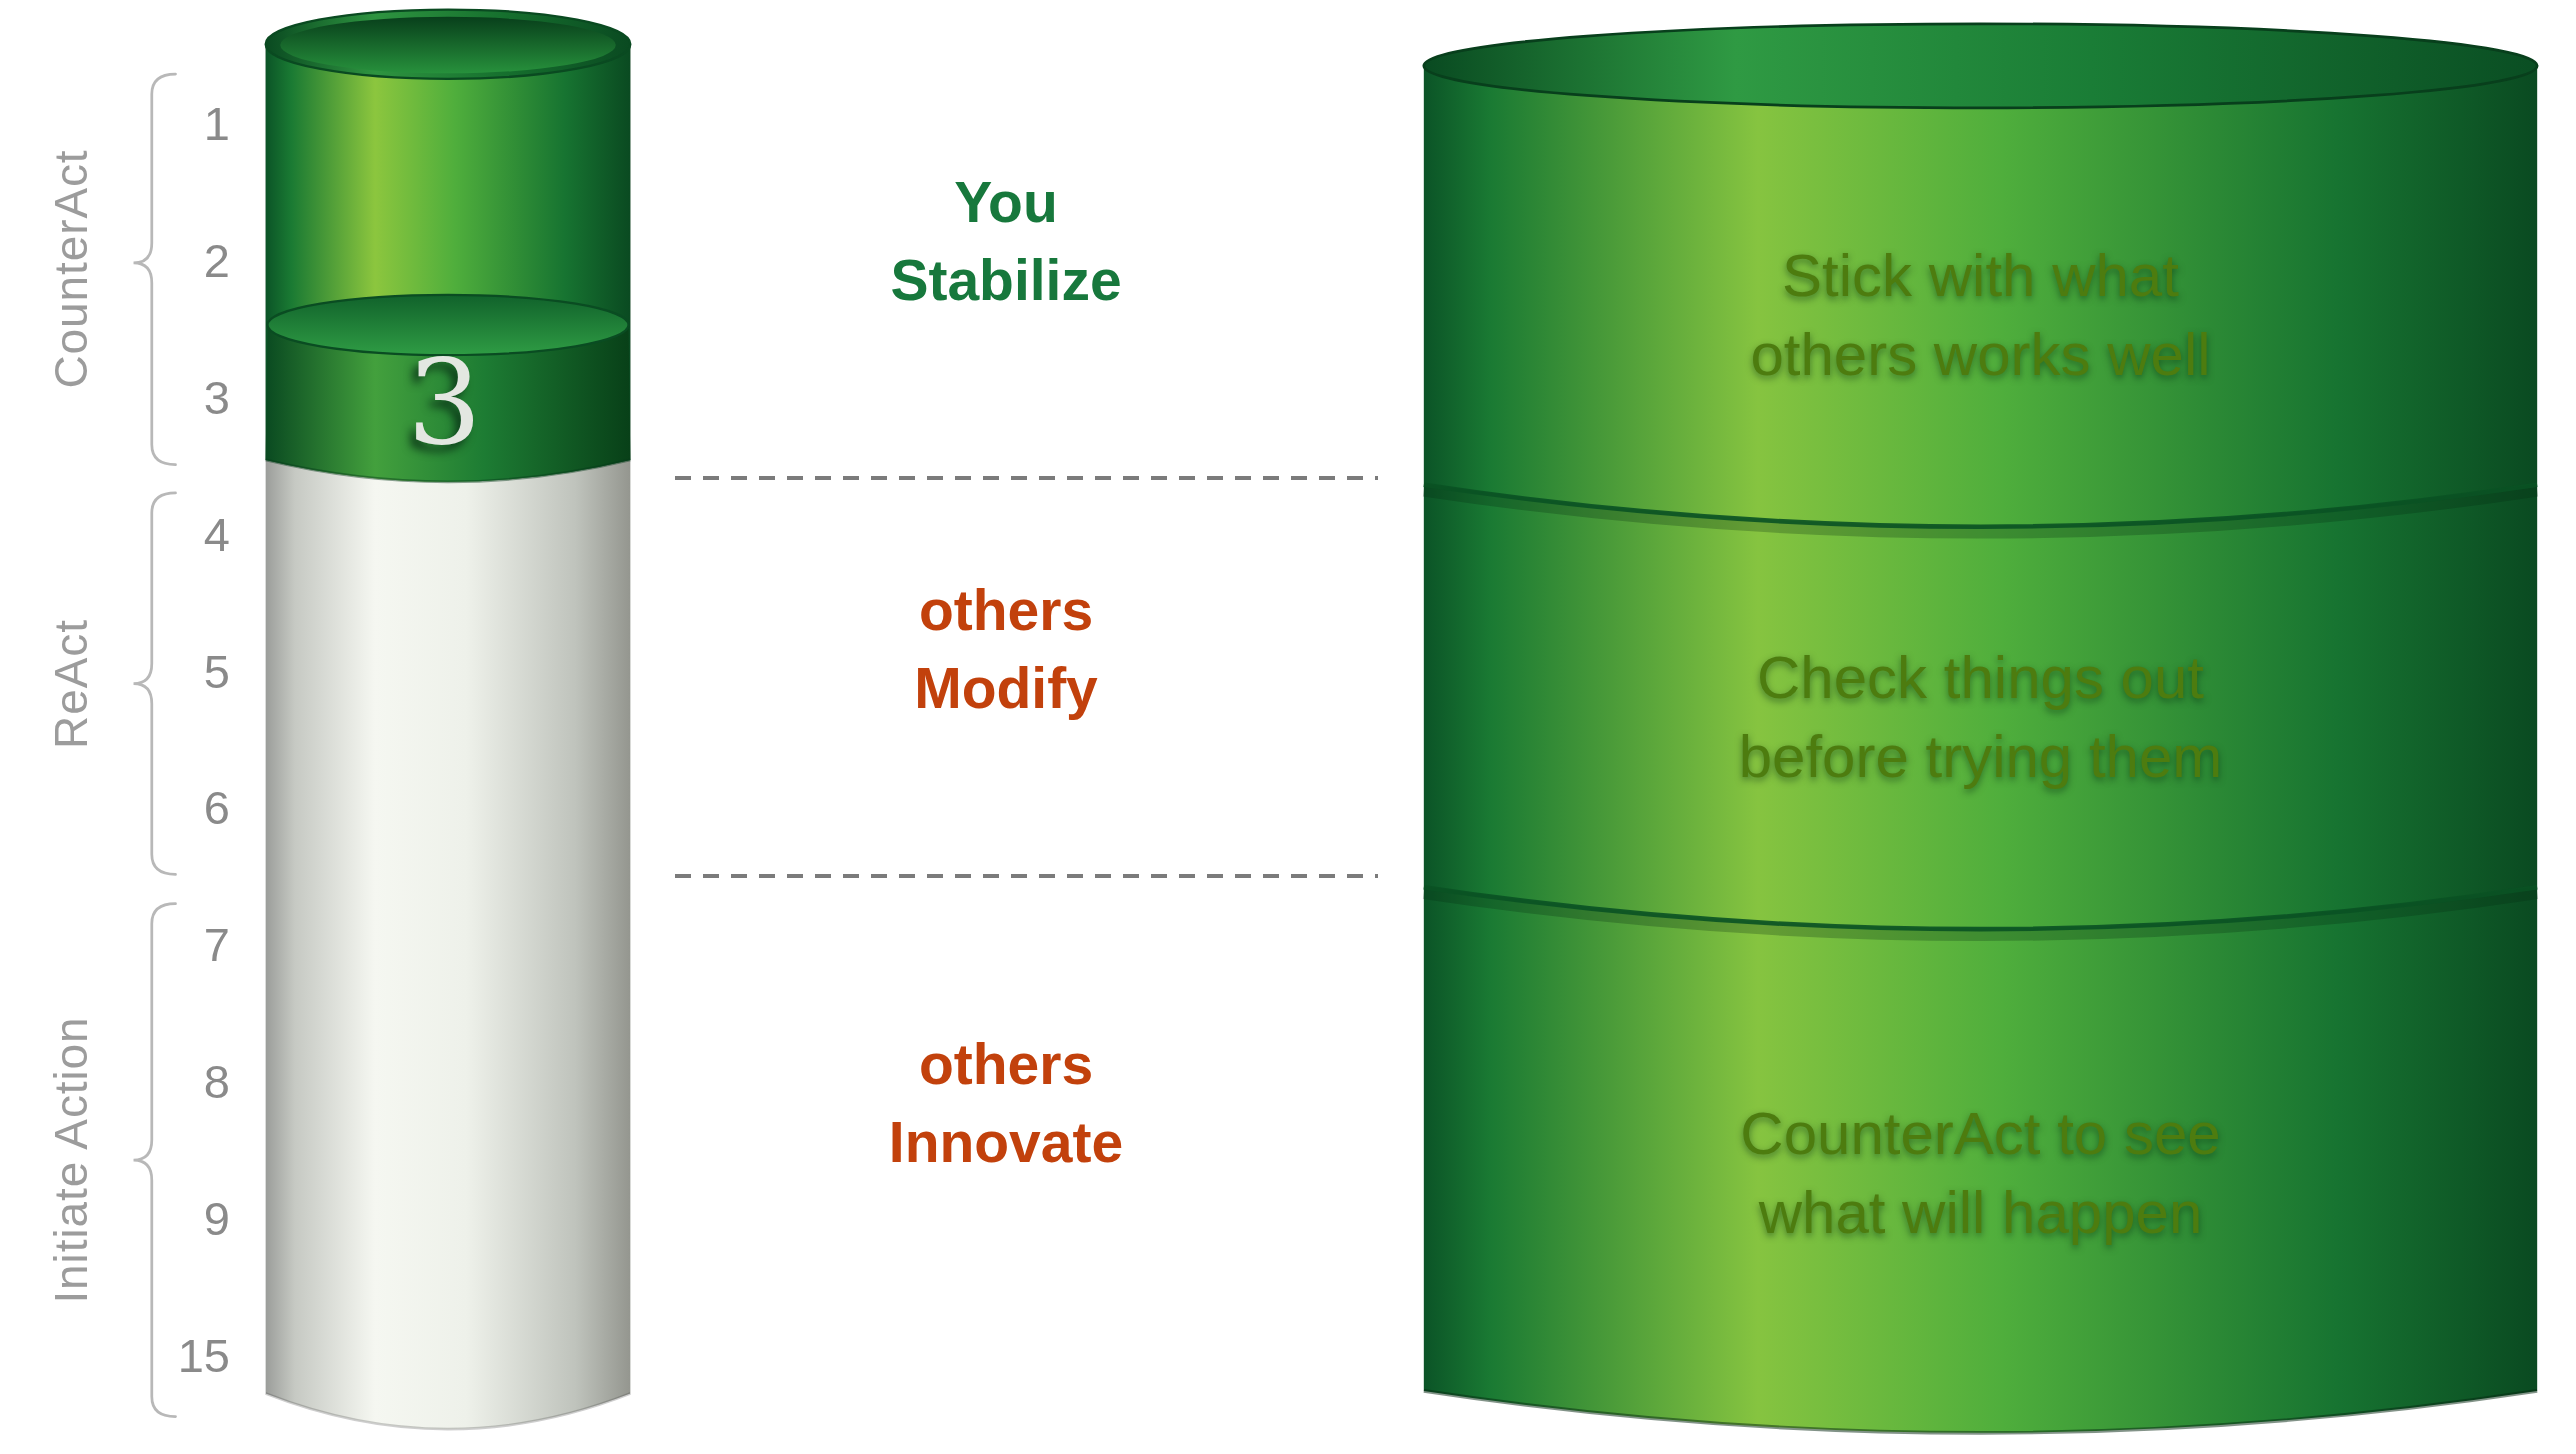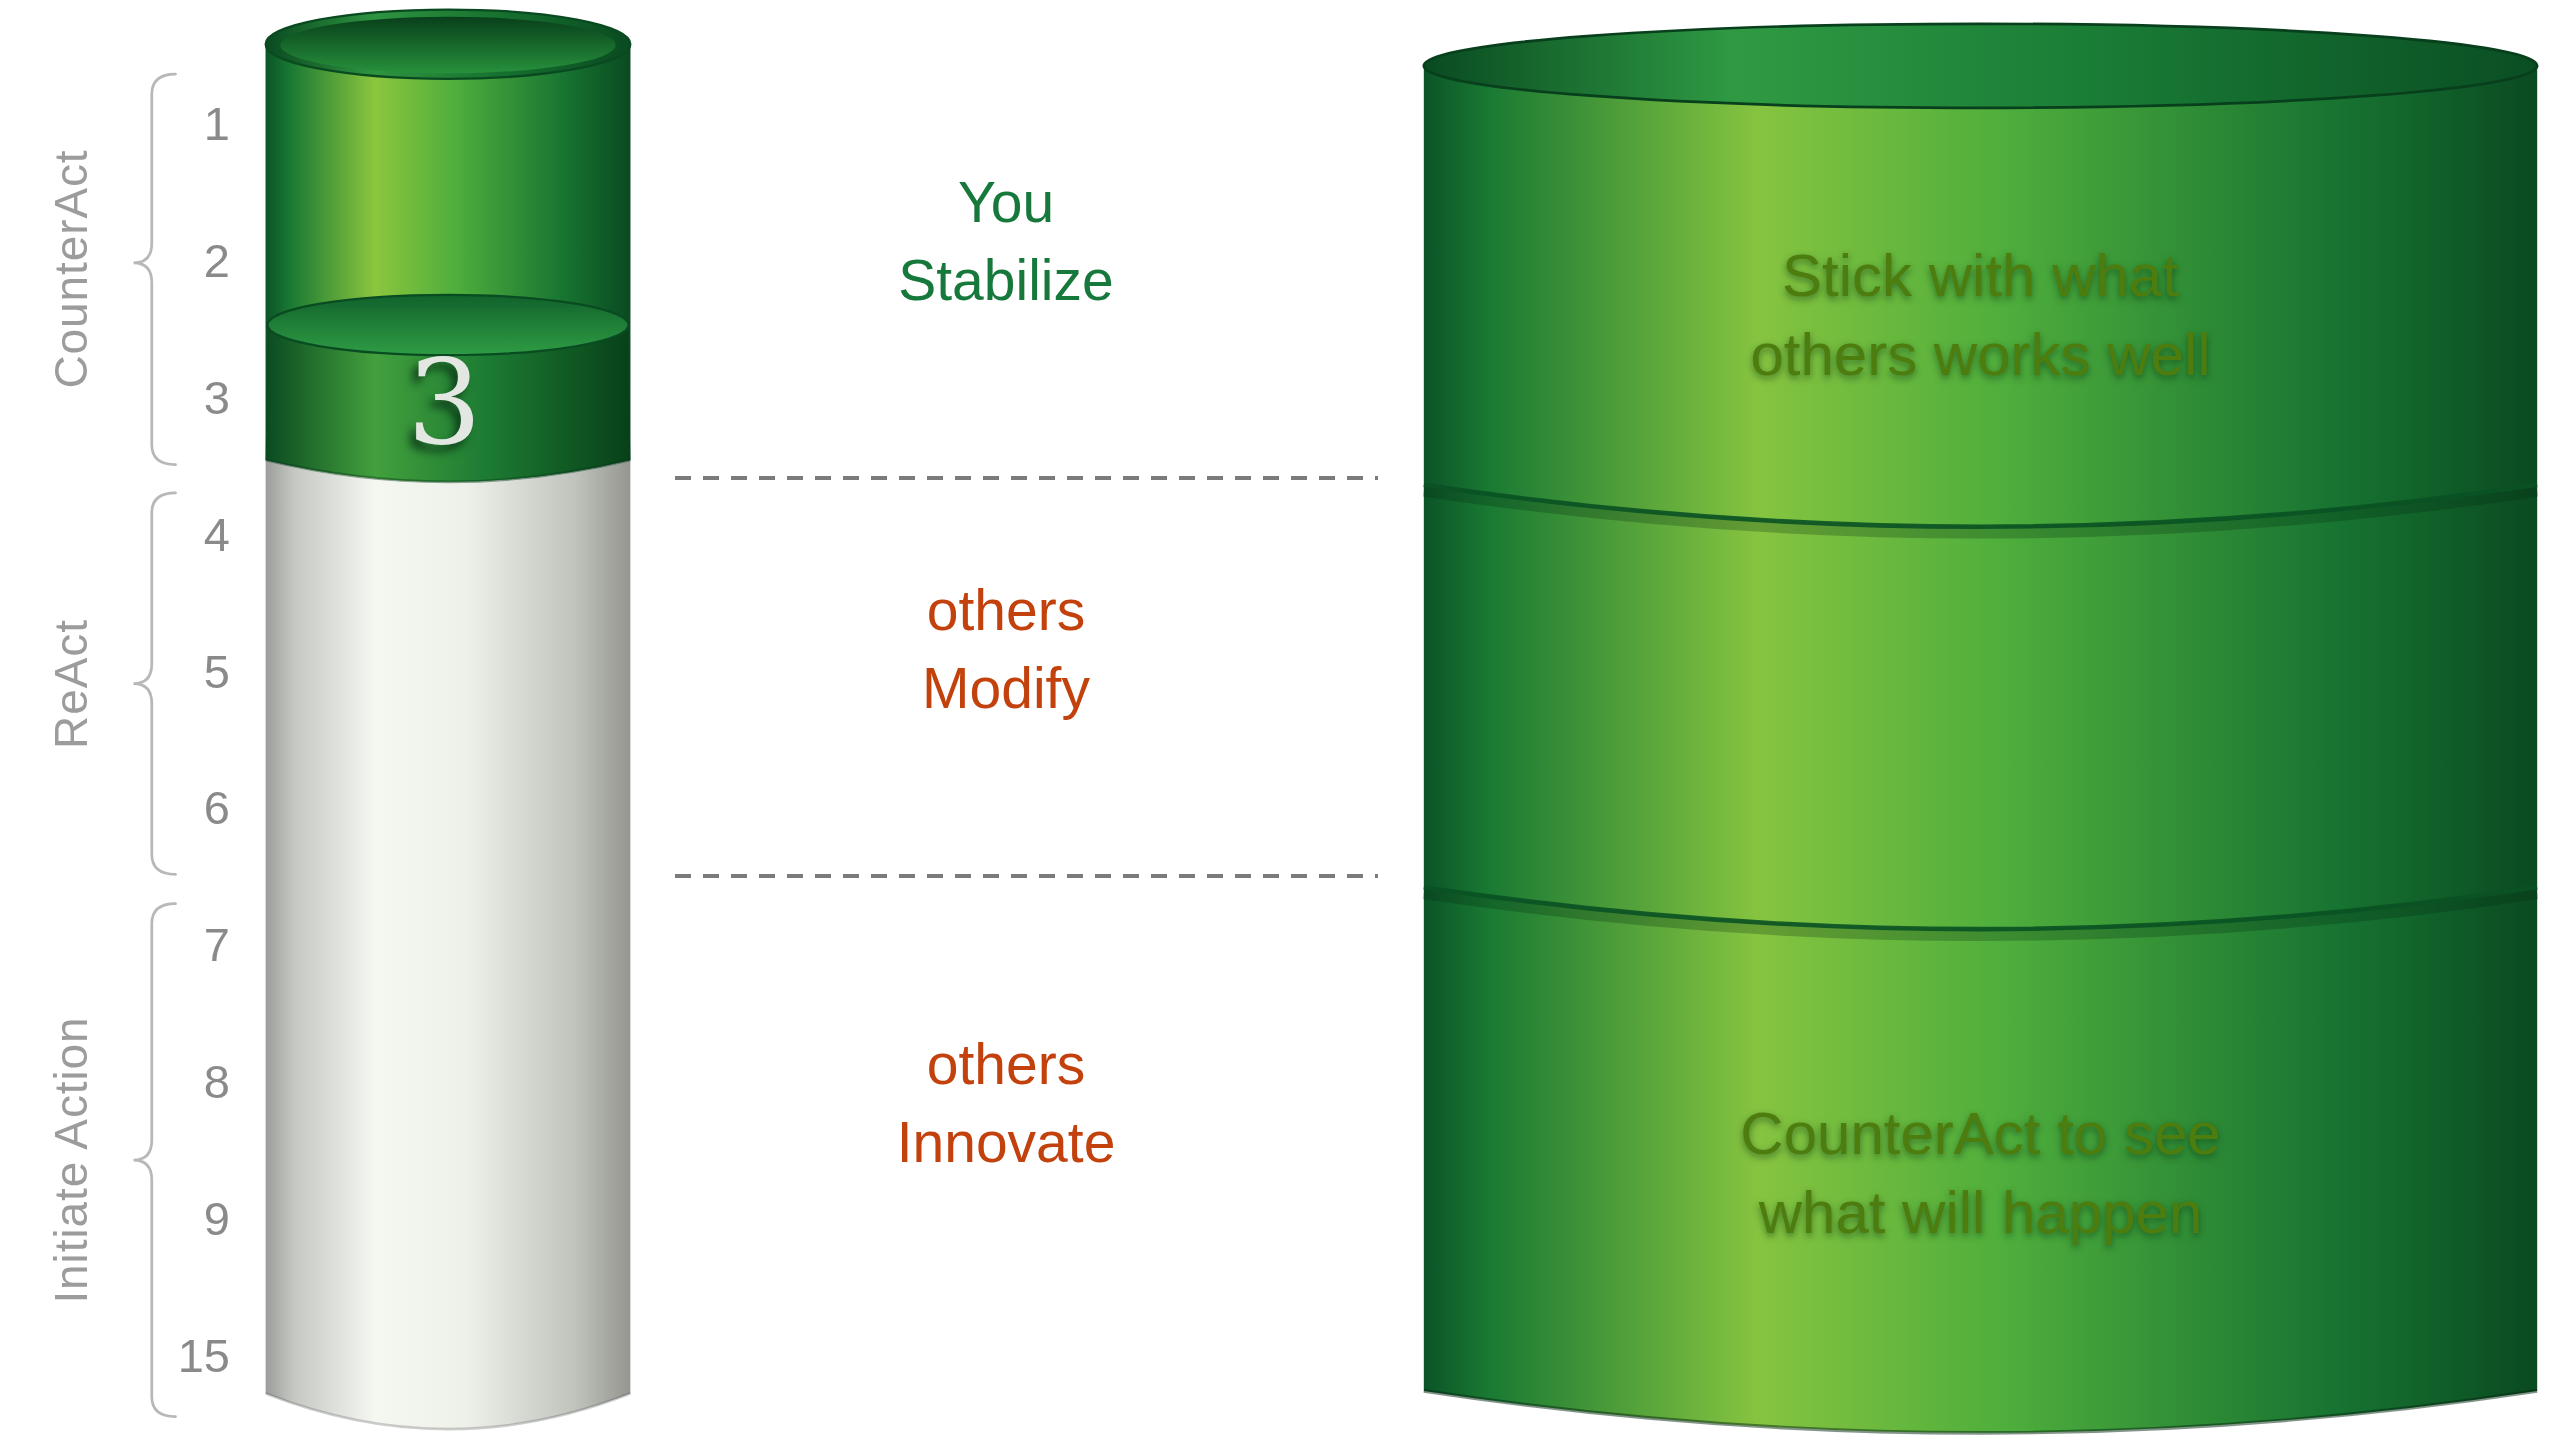--- a/index.html
+++ b/index.html
@@ -47,21 +47,21 @@
     line-height: 119px;
     color: #e3e7e1;
     text-shadow: -5.5px 7.3px 9px rgba(7, 45, 20, 0.8);
   }
   
   .legend {
     position: absolute;
     left: 778px;
     width: 456px;
     text-align: center;
-    font-weight: normal;
+    font-weight: bold;
     font-size: 57px;
     line-height: 78px;
   }
   .legend-you   { color: #17783c; }
   .legend-others{ color: #c2410c; }
   
   .dash {
     position: absolute;
     left: 675px;
     width: 703px;
@@ -207,19 +207,23 @@
 
     <ellipse cx="614" cy="48" rx="610" ry="46" fill="url(#gTopR)" stroke="#083f1c" stroke-width="3"></ellipse>
 
     <path d="M4,1500 Q614,1592 1224,1500" fill="none" stroke="rgba(5,40,18,0.5)" stroke-width="4"></path>
   </svg>
 
   <div class="cyl-text" style="top:236px">
     <div>Stick with what</div>
     <div>others works well</div>
   </div>
+  <div class="cyl-text" style="top:638px">
+    <div>Check things out</div>
+    <div>before trying them</div>
+  </div>
   <div class="cyl-text" style="top:1094px">
     <div>CounterAct to see</div>
     <div>what will happen</div>
   </div>
 
 </div>
 
 
 </body></html>

